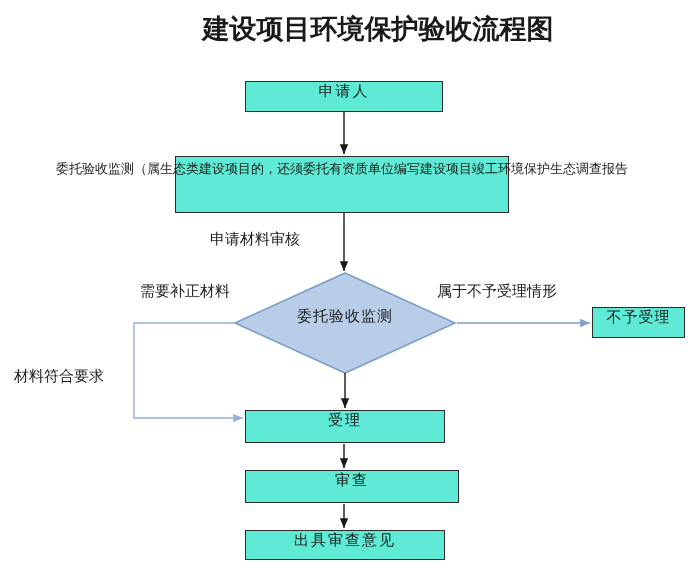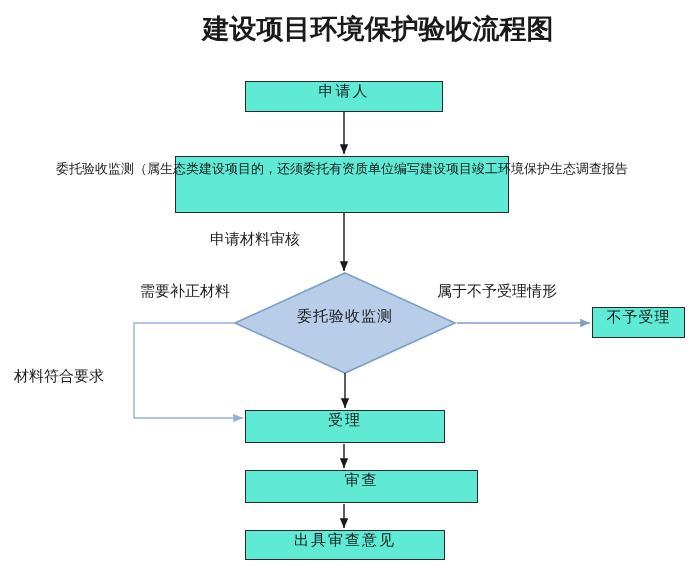--- a/index.html
+++ b/index.html
@@ -59,21 +59,21 @@
   .box .lbl {
     font-size: 15px;
     letter-spacing: 2px;
   }
   .box-applicant { left: 245px; top: 81px;  width: 198px; height: 31px; }
   .box-entrust   { left: 175px; top: 156px; width: 334px; height: 57px; flex-direction: row; }
   .box-entrust .line { font-size: 13px; line-height: 23px; letter-spacing: 0; white-space: nowrap; }
   .box-reject    { left: 592px; top: 307px; width: 93px;  height: 31px; }
   .box-reject .lbl { font-size: 15px; letter-spacing: 1px; }
   .box-accept    { left: 245px; top: 410px; width: 200px; height: 33px; }
-  .box-examine   { left: 245px; top: 470px; width: 233px; height: 33px; }
+  .box-examine   { left: 245px; top: 470px; width: 214px; height: 33px; }
   .box-opinion   { left: 245px; top: 530px; width: 200px; height: 30px; }
   .diamond-label {
     position: absolute;
     left: 245px;
     top: 307px;
     width: 200px;
     text-align: center;
     font-size: 15px;
     letter-spacing: 1px;
   }

